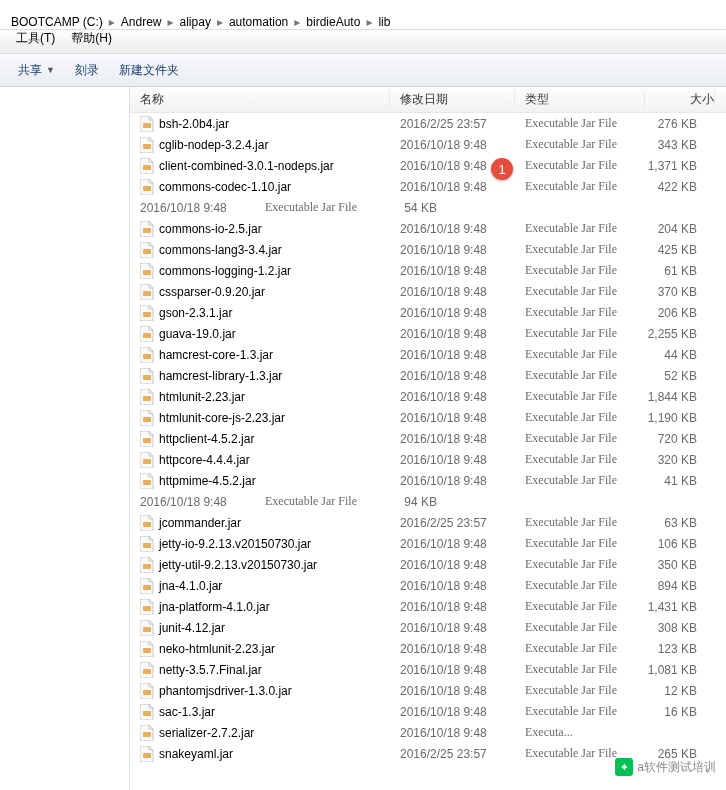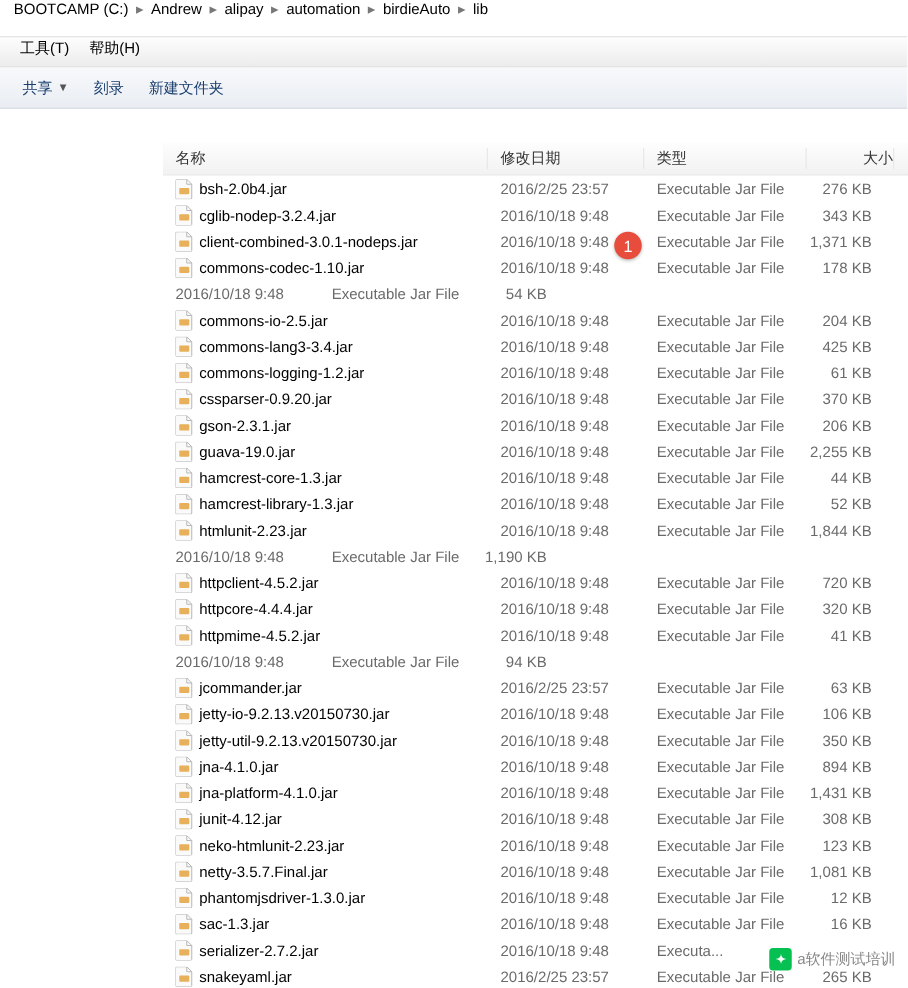--- a/index.html
+++ b/index.html
@@ -1,32 +1,32 @@
 <!DOCTYPE html>
 <html><head>
   <meta charset="utf-8">
   <style>
     * { box-sizing: border-box; margin: 0; padding: 0; font-family: "Microsoft YaHei", Tahoma, sans-serif; }
     body { width: 726px; height: 790px; background: #fff; overflow: hidden; font-size: 12px; }
-    .breadcrumb { display: flex; align-items: flex-start; height: 30px; background: #fff; padding: 0 8px; border-bottom: 1px solid #ddd;   }
+    .breadcrumb { display: flex; align-items: flex-end; height: 30px; background: #fff; padding: 0 8px; border-bottom: 1px solid #ddd;   }
     .breadcrumb .crumb { color: #000; cursor: pointer; padding: 0 3px; }
     .breadcrumb .sep { color: #777; padding: 0 3px; }
     .menubar { display: flex; align-items: flex-start; height: 24px; background: linear-gradient(#fdfdfd,#ececec); padding: 0 8px; border-bottom: 1px solid #ddd; }
     .menubar .menu-item { padding: 0 8px; cursor: pointer; }
     .toolbar { display: flex; align-items: center; height: 32px; background: linear-gradient(#f8f9fb,#e9edf3); padding: 16px 8px; border-bottom: 1px solid #d0d6de; }
     .toolbar .tb-item { display: flex; align-items: center; padding: 0 10px; cursor: pointer; color: #1a3e6e; }
     .toolbar .tb-item .dropdown-arrow { margin-left:4px; font-size:9px; color:#555; }
-    .main { display:flex; height: calc(790px - 30px - 24px - 32px); align-items: flex-end; }
+    .main { display:flex; height: calc(790px - 30px - 24px - 32px); }
     .nav-pane { width: 130px; border-right: 1px solid #e0e0e0; }
     .file-pane { flex:1; overflow:auto; position:relative;}
     .columns-header { display:flex; height: 26px; align-items:center; border-bottom:1px solid #e8e8e8; background:linear-gradient(#fdfdfd,#f2f2f2); position:sticky; top:0; }
     .columns-header .col { color:#333; padding-left:10px; border-right:1px solid #e8e8e8; }
     .col-name { width:260px; }
     .col-date { width:125px; }
-    .col-type { width:130px; }
+    .col-type { width:130px;font-family:Liberation Serif, serif; }
     .col-size { width:70px; text-align:right; padding-right:0; }
     .file-list { }
     .file-row { display:flex; height:21px; align-items:center; position:relative;}
     .file-row .col-name { display:flex; align-items:center; gap:5px; padding-left:10px; }
     .file-row .col-date { color:#6a6a6a; padding-left:10px;}
     .file-row .col-type { color:#6a6a6a; padding-left:10px;}
     .file-row .col-size { color:#6a6a6a; text-align:right; padding-right:18px;}
     .file-icon { width:14px; height:16px; display:inline-block; position:relative; }
     .file-icon svg { width:14px;height:16px;}
     .annotation { position:absolute; width:22px; height:22px; border-radius:50%; background:#e74c3c; color:#fff; display:flex; align-items:center; justify-content:center; font-size:13px; box-shadow:0 1px 3px rgba(0,0,0,0.3); left:361px; top:3px; z-index:5; }
@@ -118,21 +118,21 @@
           <div class="col-name">
             <span class="file-icon"><svg viewBox="0 0 14 16">
                 <path d="M1 0h8l4 4v11a1 1 0 0 1-1 1H1a1 1 0 0 1-1-1V1a1 1 0 0 1 1-1z" fill="#fafafa" stroke="#b7b7b7" stroke-width="0.8"></path>
                 <path d="M9 0v4h4" fill="none" stroke="#b7b7b7" stroke-width="0.8"></path>
                 <rect x="3" y="7" width="8" height="5" rx="0.8" fill="#e8b05a"></rect>
               </svg></span>
             <span>commons-codec-1.10.jar</span>
           </div>
           <div class="col-date">2016/10/18 9:48</div>
           <div class="col-type">Executable Jar File</div>
-          <div class="col-size">178 KB</div>
+          <div class="col-size">422 KB</div>
         </div>
         <div class="file-row">
           <div class="col-date">2016/10/18 9:48</div>
           <div class="col-type">Executable Jar File</div>
           <div class="col-size">54 KB</div>
         </div>
         <div class="file-row">
           <div class="col-name">
             <span class="file-icon"><svg viewBox="0 0 14 16">
                 <path d="M1 0h8l4 4v11a1 1 0 0 1-1 1H1a1 1 0 0 1-1-1V1a1 1 0 0 1 1-1z" fill="#fafafa" stroke="#b7b7b7" stroke-width="0.8"></path>
@@ -243,20 +243,28 @@
                 <path d="M9 0v4h4" fill="none" stroke="#b7b7b7" stroke-width="0.8"></path>
                 <rect x="3" y="7" width="8" height="5" rx="0.8" fill="#e8b05a"></rect>
               </svg></span>
             <span>htmlunit-2.23.jar</span>
           </div>
           <div class="col-date">2016/10/18 9:48</div>
           <div class="col-type">Executable Jar File</div>
           <div class="col-size">1,844 KB</div>
         </div>
         <div class="file-row">
+          <div class="col-name">
+            <span class="file-icon"><svg viewBox="0 0 14 16">
+                <path d="M1 0h8l4 4v11a1 1 0 0 1-1 1H1a1 1 0 0 1-1-1V1a1 1 0 0 1 1-1z" fill="#fafafa" stroke="#b7b7b7" stroke-width="0.8"></path>
+                <path d="M9 0v4h4" fill="none" stroke="#b7b7b7" stroke-width="0.8"></path>
+                <rect x="3" y="7" width="8" height="5" rx="0.8" fill="#e8b05a"></rect>
+              </svg></span>
+            <span>htmlunit-core-js-2.23.jar</span>
+          </div>
           <div class="col-date">2016/10/18 9:48</div>
           <div class="col-type">Executable Jar File</div>
           <div class="col-size">1,190 KB</div>
         </div>
         <div class="file-row">
           <div class="col-name">
             <span class="file-icon"><svg viewBox="0 0 14 16">
                 <path d="M1 0h8l4 4v11a1 1 0 0 1-1 1H1a1 1 0 0 1-1-1V1a1 1 0 0 1 1-1z" fill="#fafafa" stroke="#b7b7b7" stroke-width="0.8"></path>
                 <path d="M9 0v4h4" fill="none" stroke="#b7b7b7" stroke-width="0.8"></path>
                 <rect x="3" y="7" width="8" height="5" rx="0.8" fill="#e8b05a"></rect>

